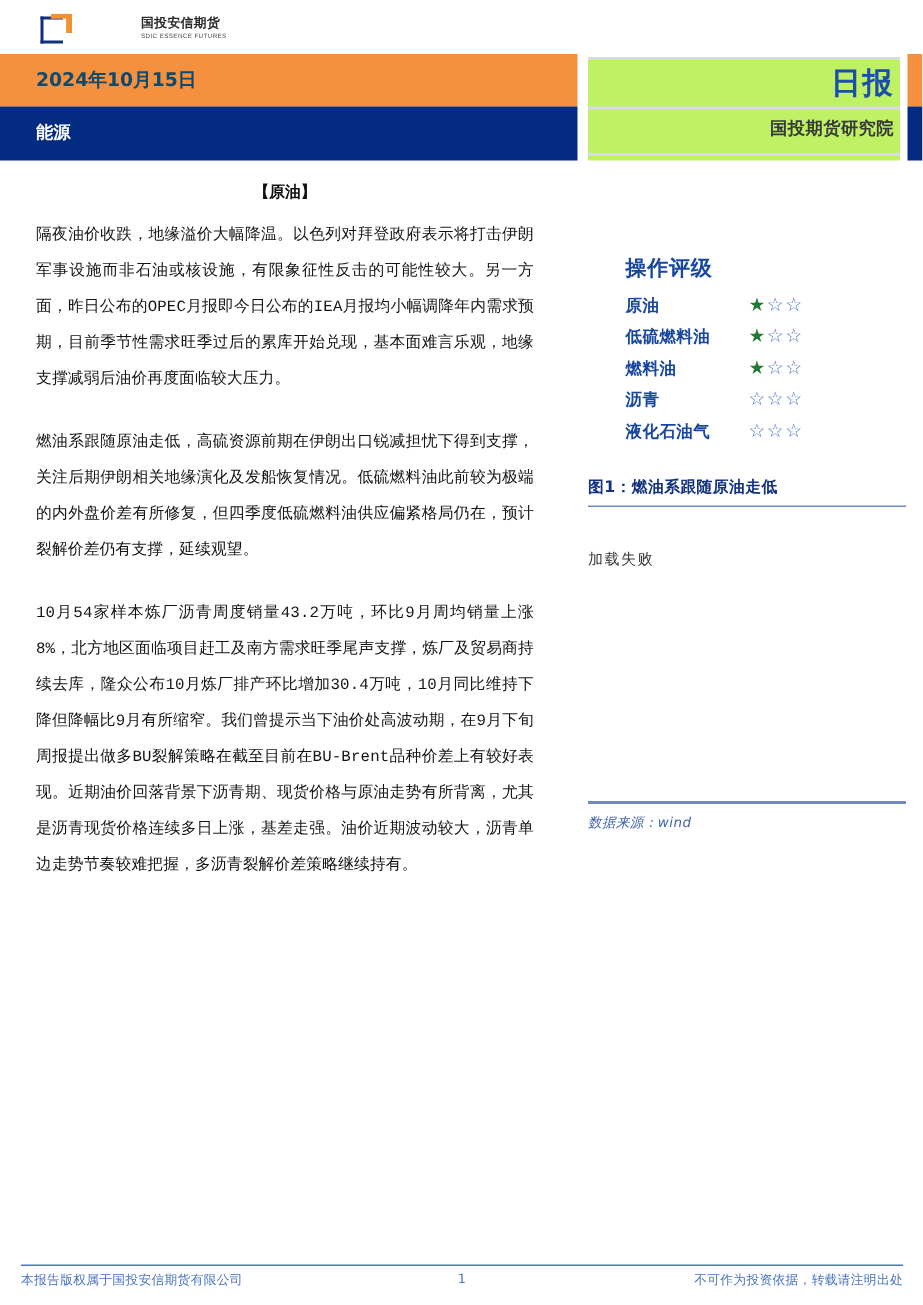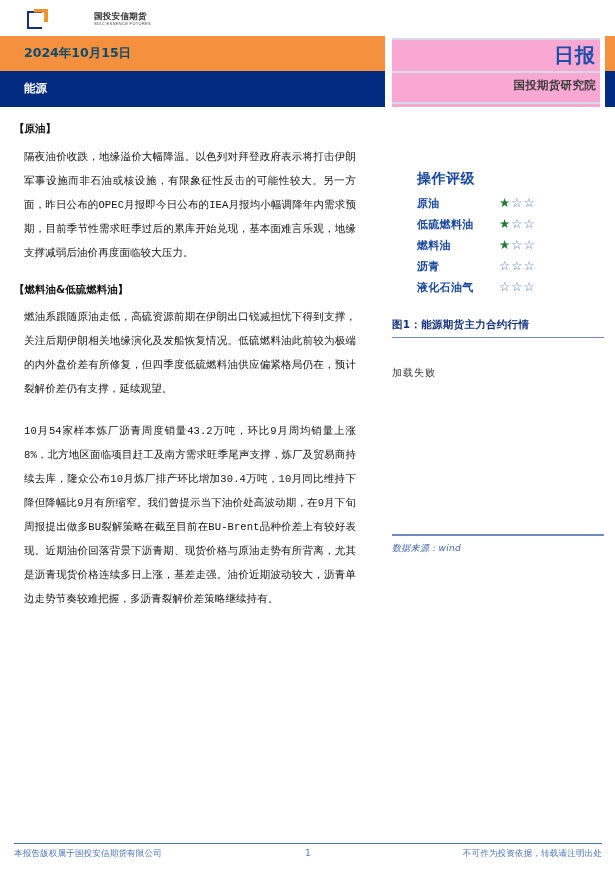--- a/index.html
+++ b/index.html
@@ -112,21 +112,21 @@
     font-weight: bold;
     color: #ffffff;
     font-family: "DejaVu Sans", sans-serif;
   }
 
   
   .hdr-right {
     position: absolute;
     left: 392px; top: 2px;
     width: 208px; height: 69px;
-    background: #f9a8d4;
+    background: #bef264;
   }
   .hdr-rline {
     position: absolute;
     left: 0;
     width: 208px;
     height: 2px;
     background: #D4D9EC;
   }
   .hdr-rline.l1 { top: 0px; }
   .hdr-rline.l2 { top: 33px; }
@@ -156,20 +156,21 @@
     left: 14px; top: 122px;
     width: 352px;
   }
   .sec-title {
     font-size: 10.5px;
     font-weight: bold;
     color: #111111;
     font-family: "DejaVu Sans", sans-serif;
     margin: 0 0 8px 0;
     line-height: 1.2;
+    text-align: center;
   }
   .sec-body {
     font-size: 10.5px;
     color: #141414;
     font-family: Liberation Mono, monospace;
     line-height: 24px;
     margin: 10px;
     text-align: justify;
     text-justify: inter-ideograph;
     letter-spacing: .1px;
@@ -321,21 +322,20 @@
 </div>
 
 <div id="body-col">
 
   <div class="sec">
     <div class="sec-title">【原油】</div>
     <p class="sec-body">隔夜油价收跌，地缘溢价大幅降温。以色列对拜登政府表示将打击伊朗军事设施而非石油或核设施，有限象征性反击的可能性较大。另一方面，昨日公布的OPEC月报即今日公布的IEA月报均小幅调降年内需求预期，目前季节性需求旺季过后的累库开始兑现，基本面难言乐观，地缘支撑减弱后油价再度面临较大压力。</p>
   </div>
 
   <div class="sec">
-    <div class="sec-title">【燃料油&amp;低硫燃料油】</div>
     <p class="sec-body">燃油系跟随原油走低，高硫资源前期在伊朗出口锐减担忧下得到支撑，关注后期伊朗相关地缘演化及发船恢复情况。低硫燃料油此前较为极端的内外盘价差有所修复，但四季度低硫燃料油供应偏紧格局仍在，预计裂解价差仍有支撑，延续观望。</p>
   </div>
 
   <div class="sec">
     <p class="sec-body">10月54家样本炼厂沥青周度销量43.2万吨，环比9月周均销量上涨8%，北方地区面临项目赶工及南方需求旺季尾声支撑，炼厂及贸易商持续去库，隆众公布10月炼厂排产环比增加30.4万吨，10月同比维持下降但降幅比9月有所缩窄。我们曾提示当下油价处高波动期，在9月下旬周报提出做多BU裂解策略在截至目前在BU-Brent品种价差上有较好表现。近期油价回落背景下沥青期、现货价格与原油走势有所背离，尤其是沥青现货价格连续多日上涨，基差走强。油价近期波动较大，沥青单边走势节奏较难把握，多沥青裂解价差策略继续持有。</p>
   </div>
 
 
 </div>
 
@@ -361,21 +361,21 @@
         </div>
         <div class="rating-row">
           <span class="rating-name">液化石油气</span>
           <span class="stars"><span class="star-off">☆</span><span class="star-off">☆</span><span class="star-off">☆</span></span>
         </div>
       </div>
   </div>
 </div>
 
 <div id="figure">
-  <div class="fig-title">图1：能源期货主力合约行情</div>
+  <div class="fig-title">图1：燃油系跟随原油走低</div>
   <div class="fig-rule"></div>
   <div class="fig-area">
     <div class="fig-placeholder">加载失败</div>
   </div>
   <div class="fig-rule"></div>
   <div class="fig-source">数据来源：wind</div>
 </div>
 
 <div id="footer">
   <div class="foot-rule"></div>

